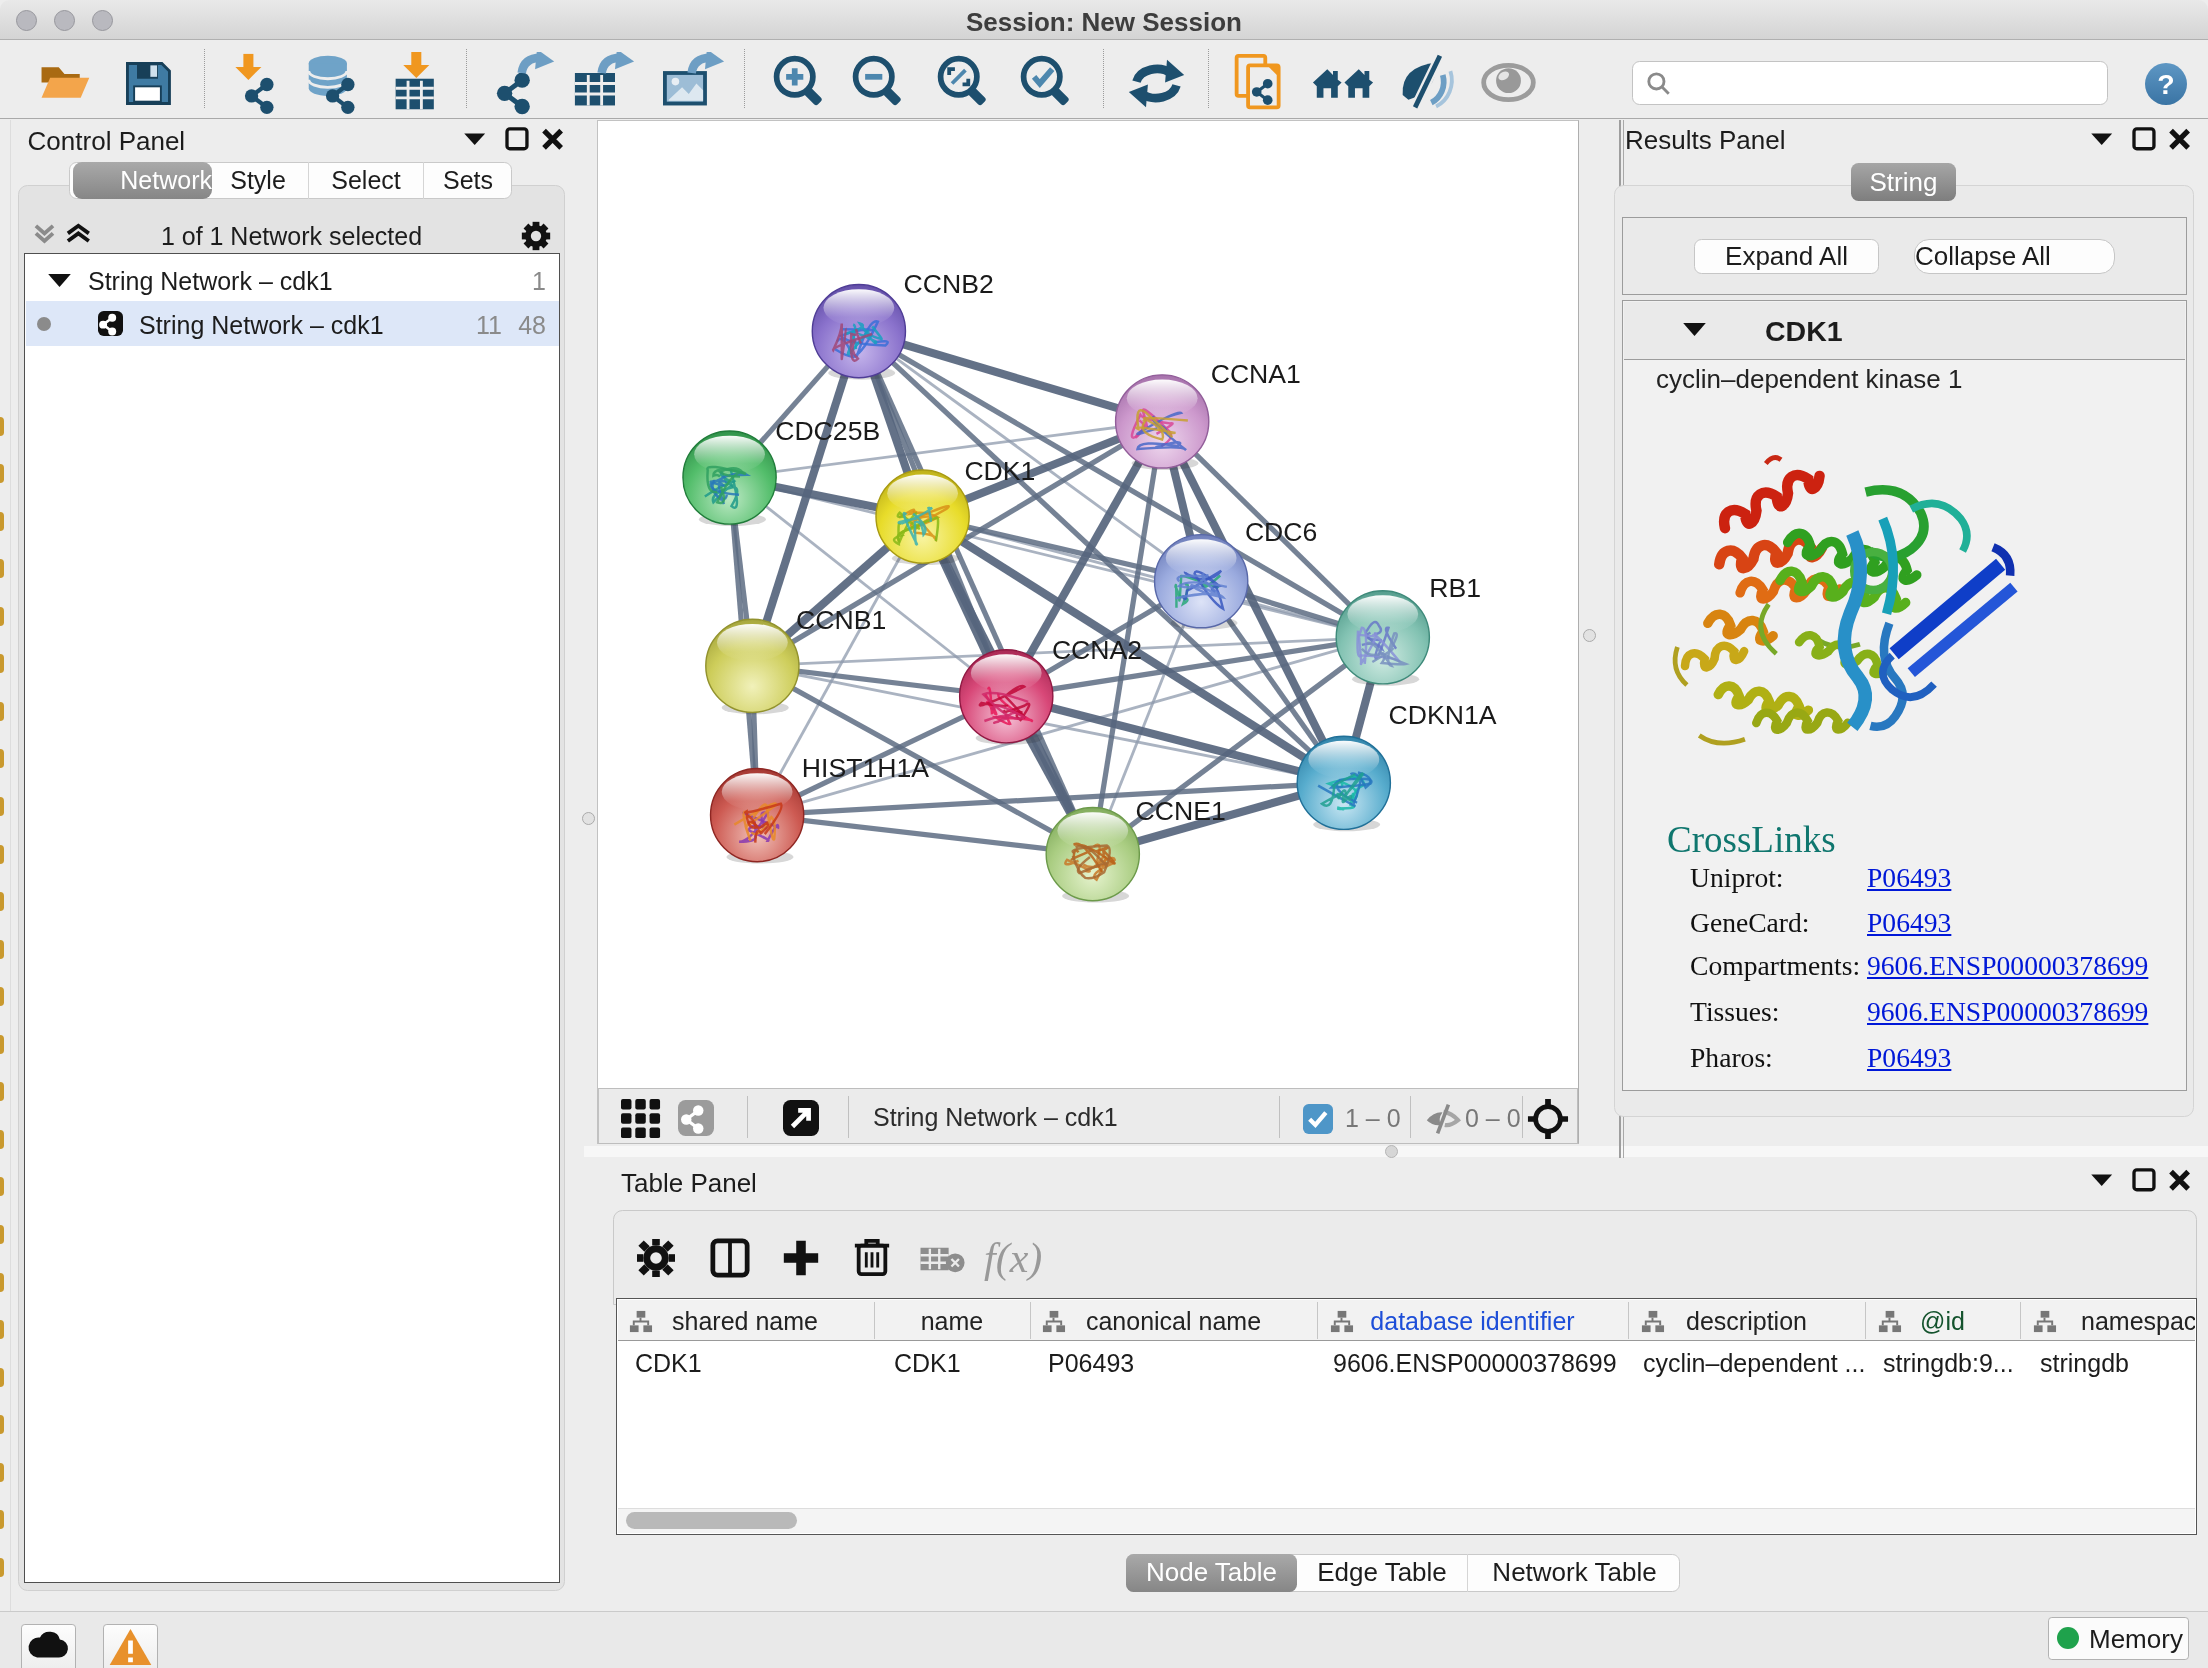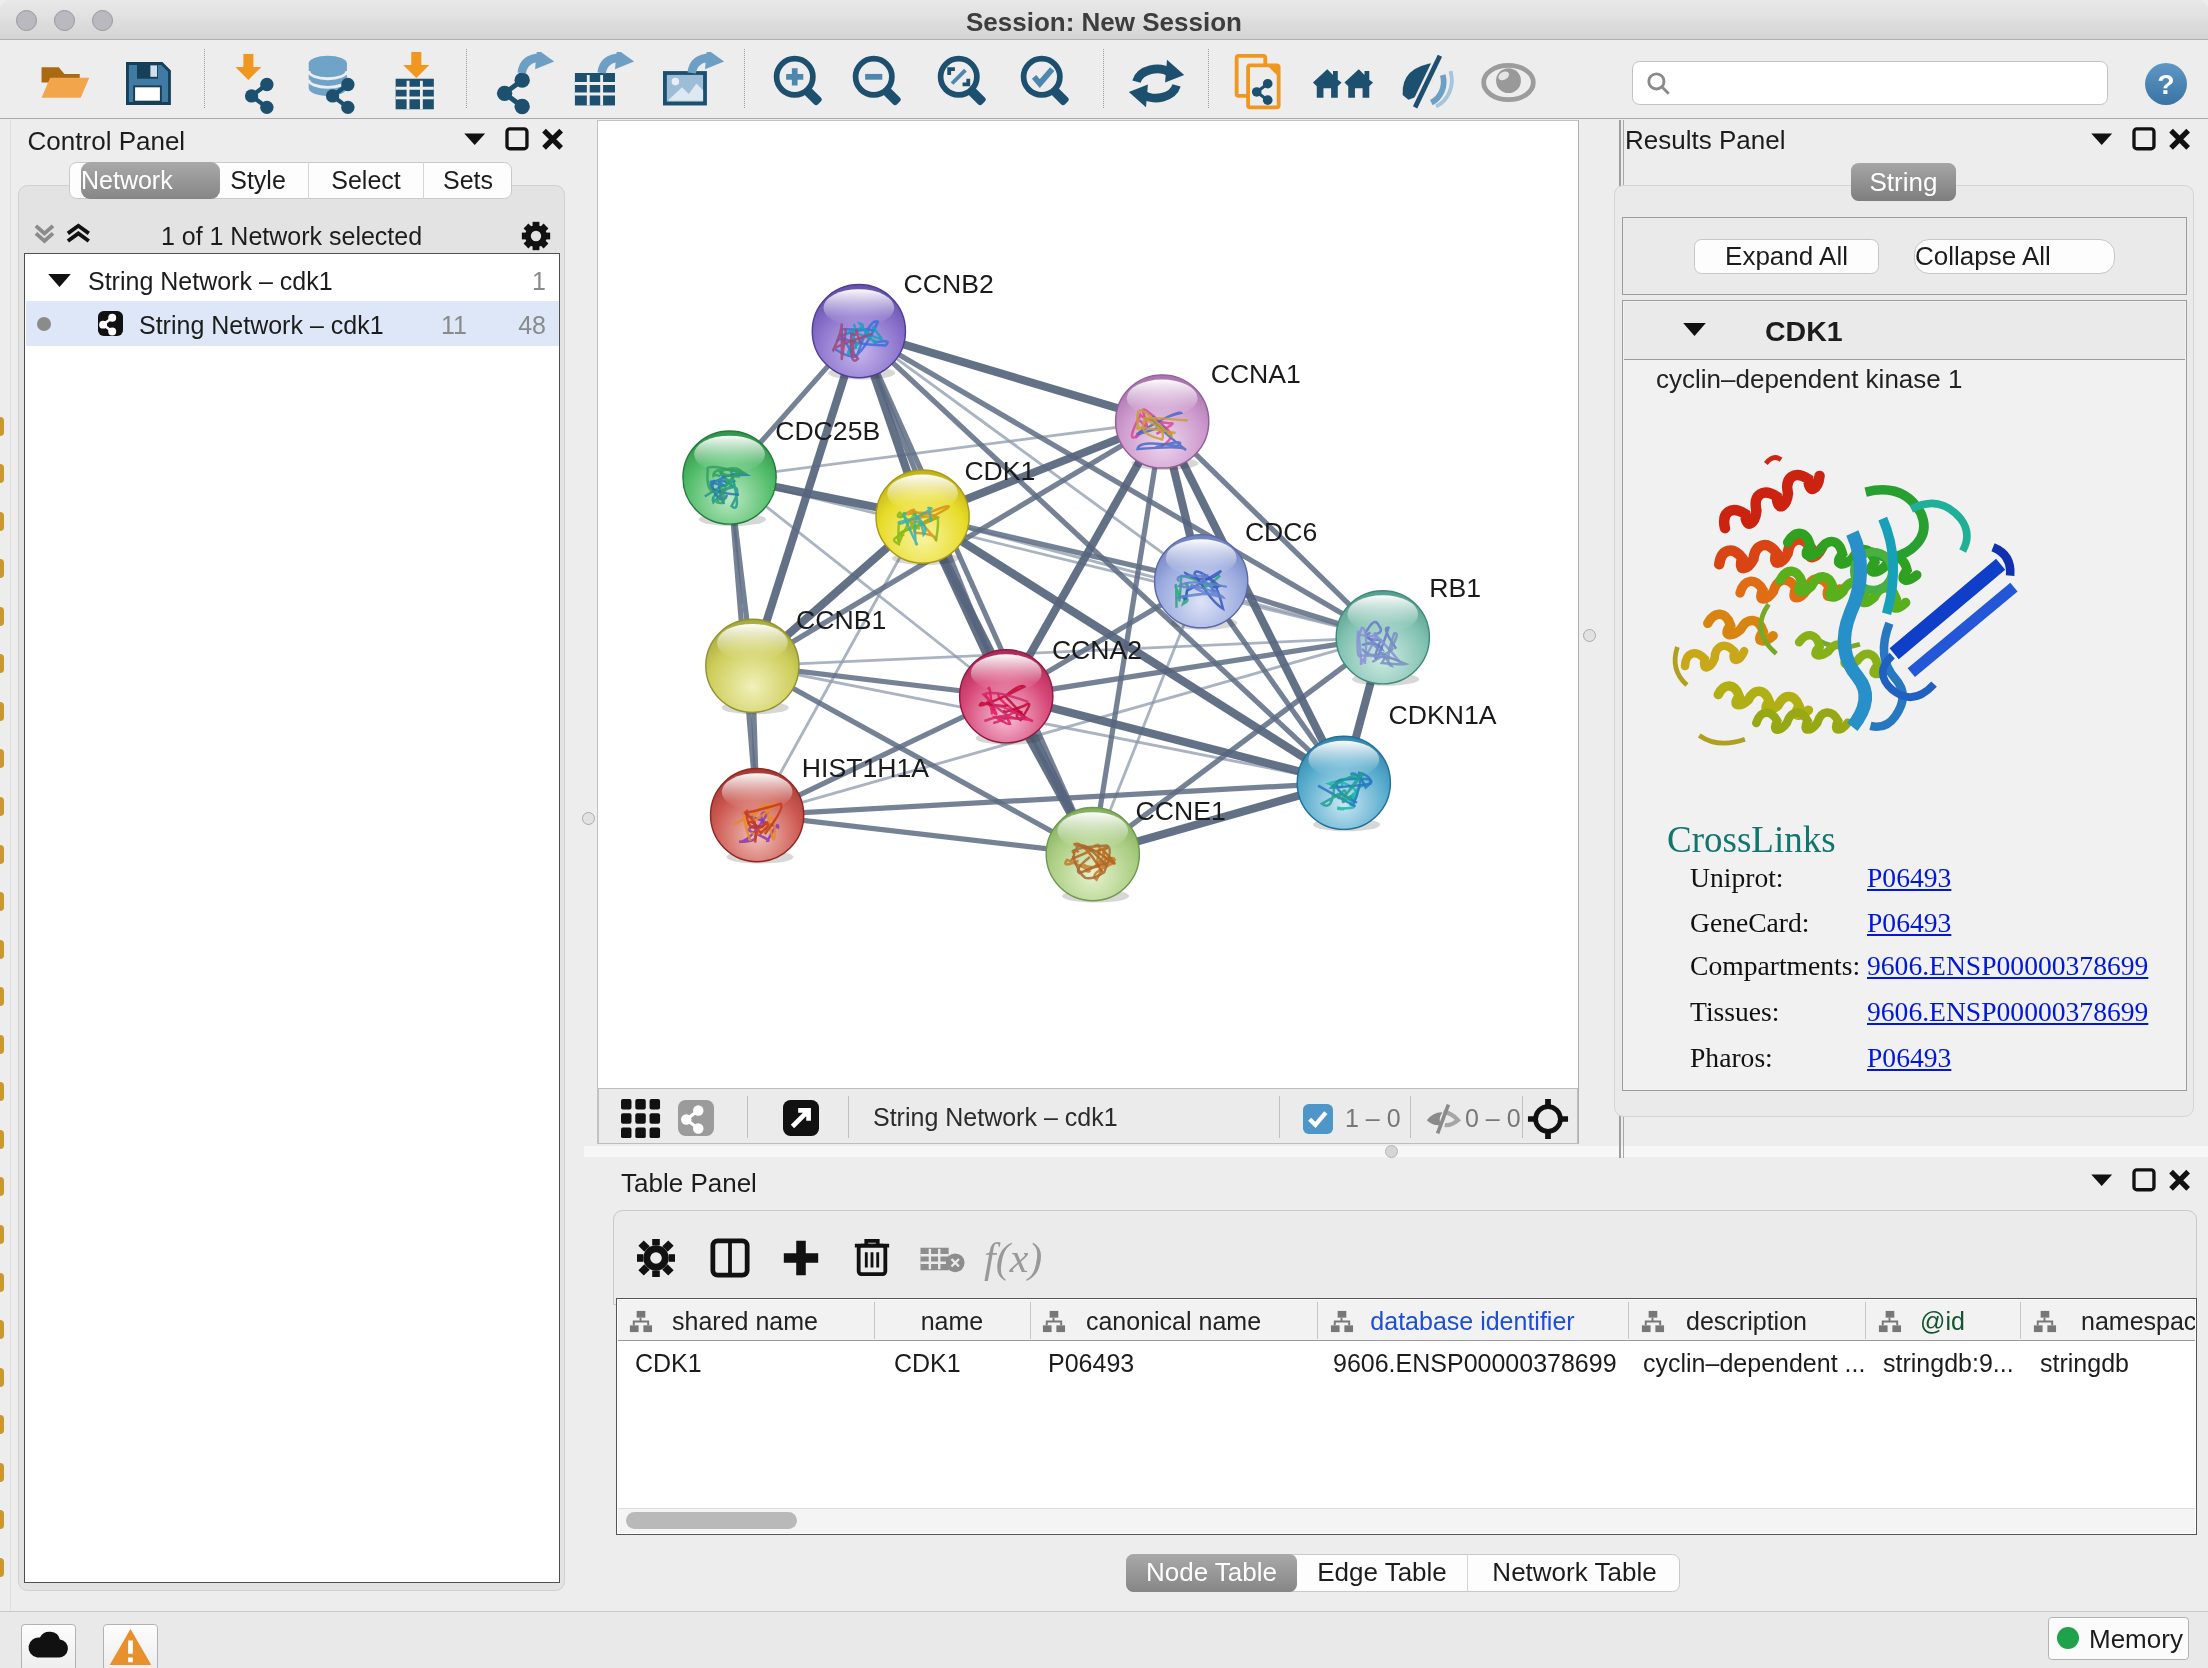--- a/index.html
+++ b/index.html
@@ -218,21 +218,21 @@
 <div class="abs" style="left:0;top:1510px;width:3.8px;height:19px;background:#c9992e;border-radius:0 3.8px 3.8px 0"></div>
 <div class="abs" style="left:0;top:1558px;width:3.8px;height:19px;background:#c9992e;border-radius:0 3.8px 3.8px 0"></div>
 <div class="abs txt" style="left:27.6px;top:126px;font-size:26px;">Control Panel</div>
 <svg class="abs" style="left:464px;top:125px" width="105" height="28.5" viewBox="0 0 110 30">
     <polygon points="0,9 22,9 11,21" fill="#111"></polygon>
     <rect x="45" y="4" width="21" height="21" rx="3" fill="none" stroke="#111" stroke-width="3.5"></rect>
     <path d="M84,6 L102,24 M102,6 L84,24" stroke="#111" stroke-width="5.5"></path>
   </svg>
 <div class="abs" style="left:18px;top:185px;width:547px;height:1406px;background:#e3e3e3;border:1px solid #d0d0d0;border-radius:9.5px"></div>
 <div class="abs" style="left:69px;top:162px;width:443px;height:37px;background:#fdfdfd;border:1px solid #c9c9c9;border-radius:7.6px"></div>
-<div class="abs" style="left:81px;top:162px;width:139px;height:37px;background:linear-gradient(#a9a9a9,#868686);border-radius:9px;color:#fff;font-size:25px;text-align:left;line-height:36px">Network</div>
+<div class="abs" style="left:73px;top:162px;width:139px;height:37px;background:linear-gradient(#a9a9a9,#868686);border-radius:9px;color:#fff;font-size:25px;text-align:right;line-height:36px">Network</div>
 <div class="abs txt" style="left:208px;top:162px;width:101px;font-size:25px;text-align:center;line-height:36px;border-right:1px solid #d5d5d5;height:37px">Style</div>
 <div class="abs txt" style="left:309px;top:162px;width:115px;font-size:25px;text-align:center;line-height:36px;border-right:1px solid #d5d5d5;height:37px">Select</div>
 <div class="abs txt" style="left:424px;top:162px;width:88px;font-size:25px;text-align:center;line-height:36px">Sets</div>
 <svg class="abs" style="left:34px;top:222px" width="57" height="28.5" viewBox="0 0 60 30">
     <g fill="none" stroke="#8b8b8b" stroke-width="4">
       <path d="M2,4 l9,8 l9,-8"></path>
       <path d="M2,12 l9,8 l9,-8"></path>
     </g>
   </svg>
 <svg class="abs" style="left:66px;top:222px" width="28.5" height="28.5" viewBox="0 0 30 30">
@@ -269,21 +269,21 @@
           <line x1="7" y1="22" x2="23" y2="34"></line>
         </g>
         <g fill="#fff">
           <circle cx="23" cy="10" r="7"></circle>
           <circle cx="7" cy="22" r="7"></circle>
           <circle cx="23" cy="34" r="7"></circle>
         </g>
       </g>
     </svg></div>
 <div class="abs txt" style="left:139px;top:311px;font-size:25px;">String Network – cdk1</div>
-<div class="abs txt" style="left:441px;top:311px;font-size:25px;color:#8a8a8a;width:40px;">11</div>
+<div class="abs txt" style="left:462px;top:311px;font-size:25px;color:#8a8a8a;width:40px;text-align:right">11</div>
 <div class="abs txt" style="left:506px;top:311px;font-size:25px;color:#8a8a8a;width:40px;text-align:right">48</div>
 <div class="abs" style="left:597px;top:120px;width:982px;height:1024px;background:#fff;border:1px solid #c2c2c2;border-right:1px solid #aeaeae"></div>
 <svg class="abs" style="left:599px;top:121px" width="979" height="967" viewBox="0 0 1029 1017">
     <defs>
       <radialGradient id="gCCNB2" cx="0.5" cy="0.72" r="0.85">
         <stop offset="0" stop-color="#c6b6ec"></stop>
         <stop offset="0.55" stop-color="#8a72cc"></stop>
         <stop offset="1" stop-color="#4f3d96"></stop>
       </radialGradient>
       <radialGradient id="gCCNA1" cx="0.5" cy="0.72" r="0.85">

